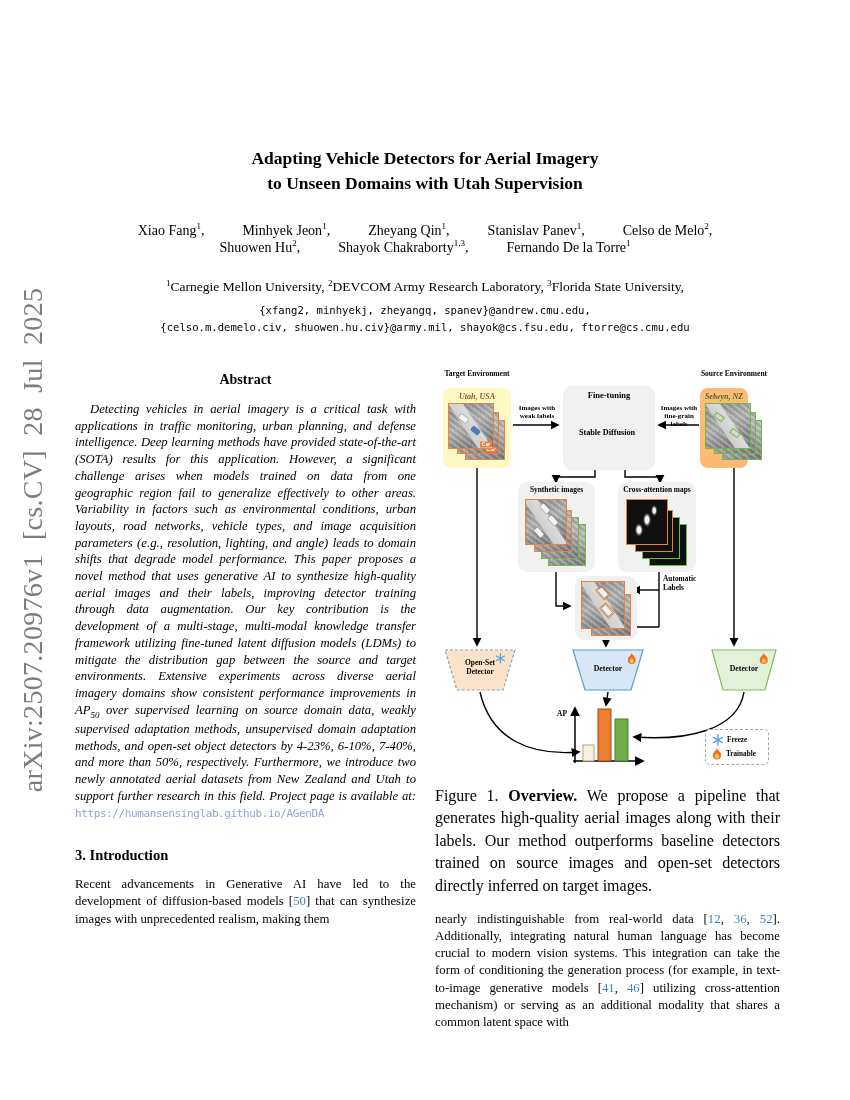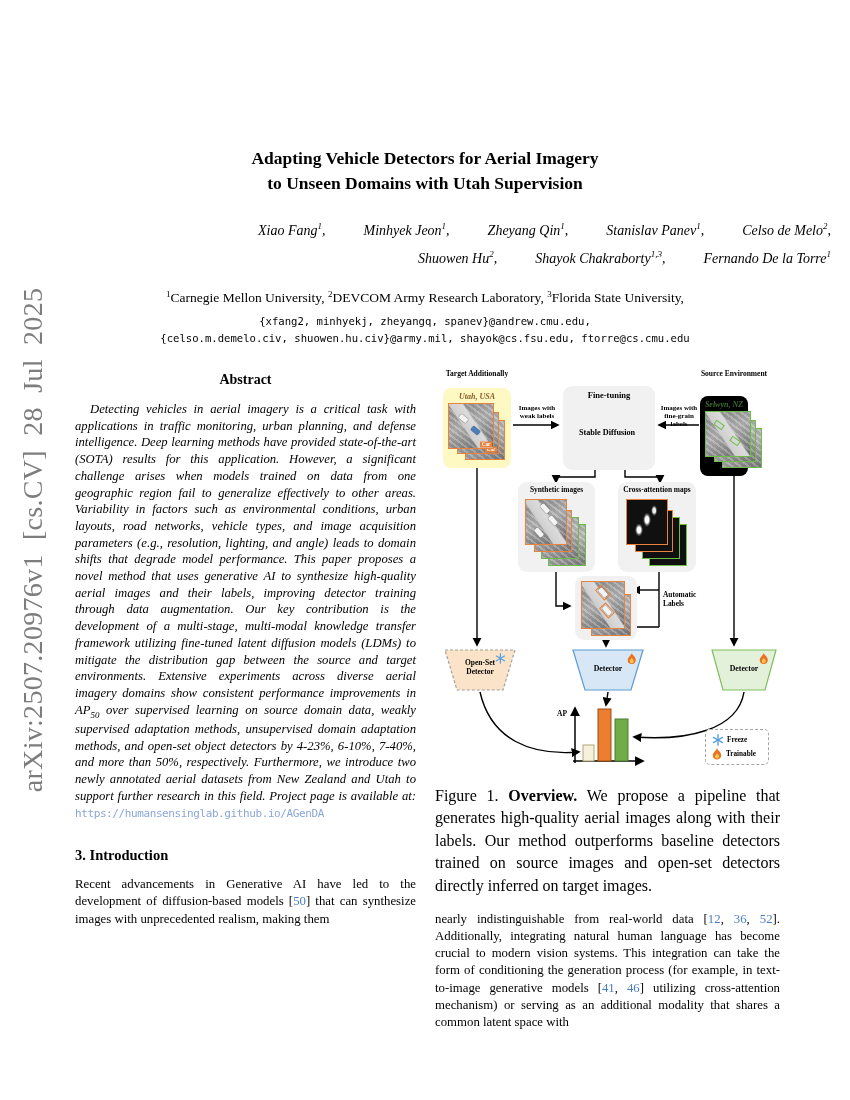--- a/index.html
+++ b/index.html
@@ -11,23 +11,23 @@
   
   .watermark {
     position:absolute; left:33px; top:540px;
     transform:translate(-50%,-50%) rotate(-90deg);
     white-space:nowrap; font-size:28px; color:#7d7d7d;
     word-spacing:7px; letter-spacing:0.3px;
   }
   
   .header { position:absolute; left:0; top:146px; width:100%; text-align:center; }
   .title { font-size:17.5px; font-weight:bold; line-height:1.45; }
-  .authors-row { margin-top:0; font-size:14px; display:flex; justify-content:flex-end;font-style:italic; }
+  .authors-row { margin-top:0; font-size:14px; display:flex; justify-content:center; }
   .authors-row.r1 { margin-top:24px; }
-  .authors-row.r2 { margin-top:11px; }
+  .authors-row.r2 { }
   .author { margin:0 19px; white-space:nowrap; }
   .author sup, .affil sup { font-size:9px; }
   .affils { margin-top:21px; font-size:13.5px; }
   .emails { margin-top:7px; font-family:"DejaVu Sans Mono", monospace; font-size:10.6px; line-height:1.6; }
   
   .col-left  { position:absolute; left:75px;  top:372px; width:341px; }
   .col-right { position:absolute; left:435px; top:368px; width:345px; }
   .abs-head { text-align:center; font-weight:bold; font-size:14px; }
   .abs-body {
     margin-top:13px; font-style:italic; font-size:12.7px; line-height:1.315;
@@ -174,41 +174,41 @@
 
         <rect x="148" y="377" width="11" height="16" fill="#f6f1dc" stroke="#b0a679" stroke-width="1"></rect>
         <rect x="163" y="341" width="13" height="52" fill="#ed7d31" stroke="#9c4f10" stroke-width="1"></rect>
         <rect x="180" y="351" width="13" height="42" fill="#6fad47" stroke="#4e7c31" stroke-width="1"></rect>
 
         <path d="M45,324 C56,372 96,388 144,384" fill="none" stroke="#000" stroke-width="1.4" marker-end="url(#arr)"></path>
         <path d="M173,324 L171,337" fill="none" stroke="#000" stroke-width="1.4" marker-end="url(#arr)"></path>
         <path d="M309,324 C303,362 252,373 199,369" fill="none" stroke="#000" stroke-width="1.4" marker-end="url(#arr)"></path>
       </svg>
 
-      <div class="flabel" style="left:8px; top:2px; width:68px; font-size:7.5px;">Target Additionally</div>
+      <div class="flabel" style="left:8px; top:2px; width:68px; font-size:7.5px;">Target Environment</div>
       <div class="envbox" style="left:8px; top:20px; width:68px; height:80px; background:#fef9c3;">
         <div class="region" style="top:4px; color:#8a5a28;">Utah, USA</div>
         <div class="layer aerial border-o" style="left:22px; top:32px; width:40px; height:40px;"></div>
         <div class="layer aerial border-o" style="left:14px; top:24px; width:42px; height:42px;">
           <div class="tag" style="right:0; bottom:0;">Car</div>
         </div>
         <div class="layer aerial road border-o" style="left:5px; top:15px; width:46px; height:46px;">
           <div class="car" style="left:10px; top:12px; width:9px; height:5px; transform:rotate(40deg);"></div>
           <div class="car" style="left:22px; top:24px; width:9px; height:5px; transform:rotate(40deg); background:#4a7ebb;"></div>
           <div class="tag" style="right:0; bottom:0;">Car</div>
         </div>
       </div>
       <div class="flabel" style="left:79px; top:36px; width:46px; font-size:7px;">Images with weak labels</div>
 
       <div class="graybox" style="left:128px; top:18px; width:92px; height:84px;"></div>
       <div class="flabel" style="left:128px; top:23px; width:92px; font-size:8.5px;">Fine-tuning</div>
       <div class="flabel" style="left:140px; top:60px; width:64px; font-size:8.2px;">Stable Diffusion</div>
 
       <div class="flabel" style="left:265px; top:2px; width:68px; font-size:7.5px;">Source Environment</div>
-      <div class="envbox" style="left:265px; top:28px; width:48px; height:80px; background:#000000;">
+      <div class="envbox" style="left:265px; top:20px; width:48px; height:80px; background:#fdba74;">
         <div class="region" style="top:4px; color:#3f6b35;">Selwyn, NZ</div>
         <div class="layer aerial border-g" style="left:22px; top:32px; width:40px; height:40px;"></div>
         <div class="layer aerial border-g" style="left:14px; top:24px; width:42px; height:42px;"></div>
         <div class="layer aerial road border-g" style="left:5px; top:15px; width:46px; height:46px;">
           <div class="gt" style="left:8px; top:10px; width:10px; height:6px; transform:rotate(35deg);"></div>
           <div class="gt" style="left:24px; top:26px; width:10px; height:6px; transform:rotate(35deg);"></div>
         </div>
       </div>
       <div class="flabel" style="left:221px; top:36px; width:46px; font-size:7px;">Images with fine-grain labels</div>
 
@@ -231,21 +231,21 @@
       <div class="layer attn border-o" style="left:191px; top:131px; width:42px; height:46px;"></div>
 
       <div class="graybox" style="left:140px; top:208px; width:62px; height:64px;"></div>
       <div class="layer aerial border-o" style="left:156px; top:226px; width:40px; height:42px;"></div>
       <div class="layer aerial road border-o" style="left:146px; top:213px; width:44px; height:48px;">
         <div class="car" style="left:16px; top:8px; width:10px; height:5px; transform:rotate(48deg);"></div>
         <div class="ot" style="left:14px; top:6px; width:14px; height:9px; transform:rotate(48deg);"></div>
         <div class="car" style="left:20px; top:26px; width:10px; height:5px; transform:rotate(48deg);"></div>
         <div class="ot" style="left:18px; top:24px; width:14px; height:9px; transform:rotate(48deg);"></div>
       </div>
-      <div class="flabel" style="left:228px; top:207px; width:50px; font-size:7.4px; text-align:left;margin-top:16px;">Automatic Labels</div>
+      <div class="flabel" style="left:228px; top:207px; width:50px; font-size:7.4px; text-align:left;">Automatic Labels</div>
 
       <div class="flabel" style="left:17px; top:291px; width:56px; font-size:7.5px;">Open-Set Detector</div>
       <div class="flabel" style="left:145px; top:297px; width:56px; font-size:7.8px;">Detector</div>
       <div class="flabel" style="left:281px; top:297px; width:56px; font-size:7.8px;">Detector</div>
 
       <div class="flabel" style="left:118px; top:342px; width:18px; font-size:7.5px;">AP</div>
 
       <div class="legend">
         <div class="row">
           <svg width="11" height="12">

